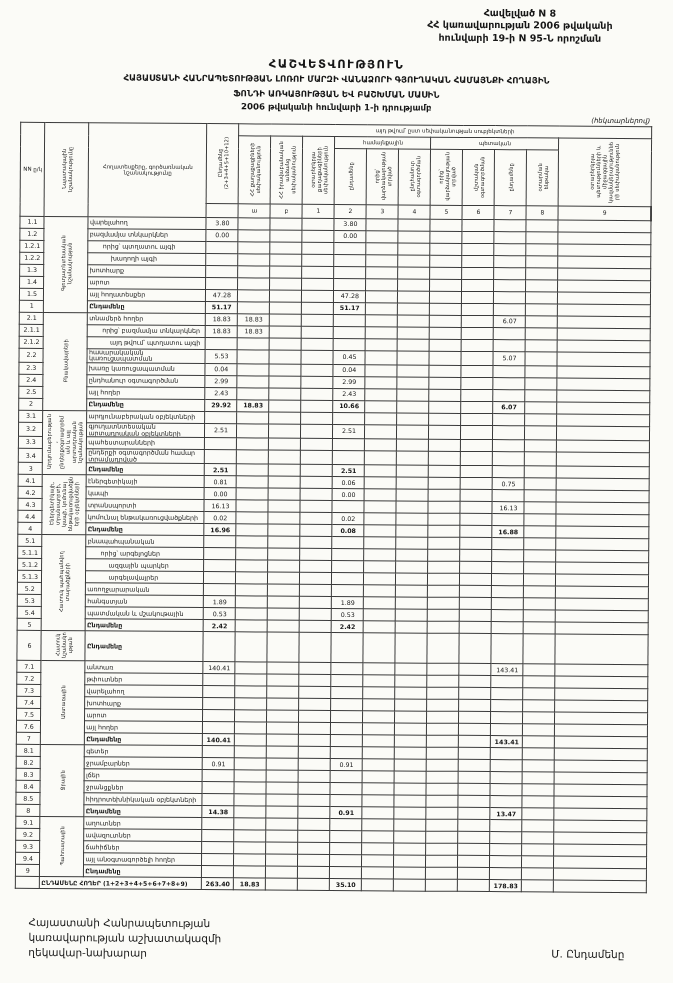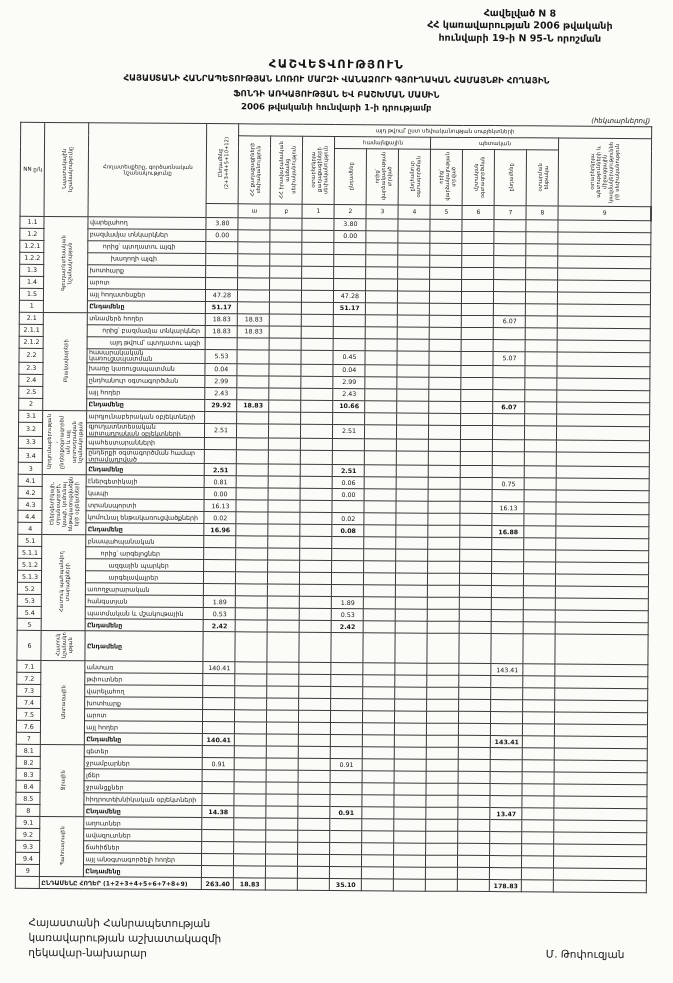--- a/index.html
+++ b/index.html
@@ -998,16 +998,16 @@
         </tr>
       </tbody>
   </table>
 
   <div class="footer">
     <div class="fleft">
       <div>Հայաստանի Հանրապետության</div>
       <div>կառավարության աշխատակազմի</div>
       <div>ղեկավար-նախարար</div>
     </div>
-    <div class="fright">Մ. Թոփուզյան</div>
+    <div class="fright">Մ. Ընդամենը</div>
   </div>
 
 </div>
 
 </body></html>

